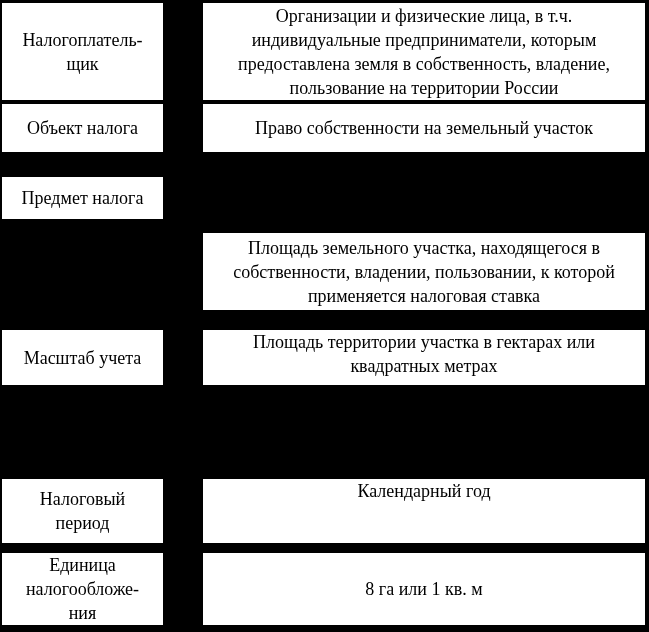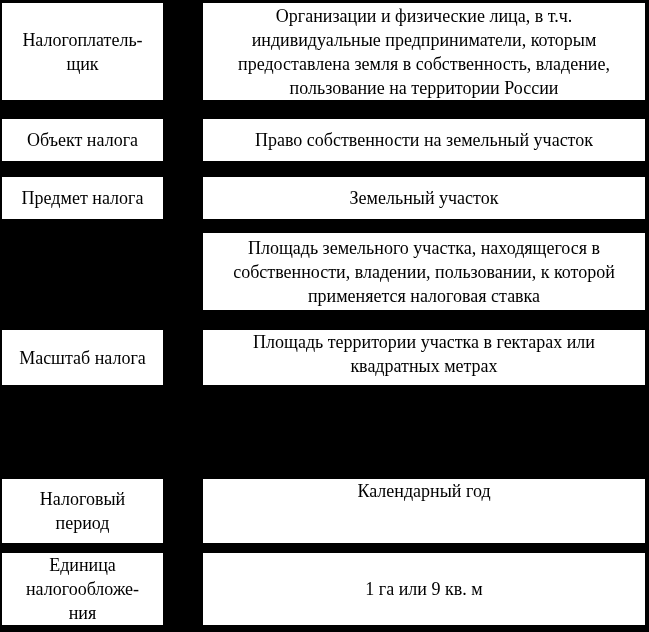--- a/index.html
+++ b/index.html
@@ -43,21 +43,21 @@
     left: 203px;
     width: 442px;
     padding: 0 10px;
     font-family: Liberation Serif, serif;
   }
   .v-center { align-items: center; }
   .v-top    { align-items: flex-start; padding-top: 6px; }
 
   
   .row1 { top: 3px;   height: 97px; }
-  .row2 { top: 119px; height: 42px; }
+  .row2 { top: 104px; height: 48px; }
   .row3 { top: 177px; height: 42px; }
   .row4 { top: 233px; height: 77px; }
   .row5 { top: 330px; height: 55px; }
   .row6 { top: 405px; height: 56px; }
   .row7 { top: 479px; height: 64px; }
   .row8 { top: 553px; height: 72px; }
 </style>
 </head>
 <body>
 
@@ -72,42 +72,41 @@
 пользование на территории России</div>
   </div>
 
   <div class="row row2">
     <div class="cell left v-center">Объект налога</div>
     <div class="cell right v-center">Право собственности на земельный участок</div>
   </div>
 
   <div class="row row3">
     <div class="cell left v-center">Предмет налога</div>
-    <div class="cell right v-center">Земельный участок</div>
   </div>
 
   <div class="row row4">
     <div class="cell right v-center">Площадь земельного участка, находящегося в
 собственности, владении, пользовании, к которой
 применяется налоговая ставка</div>
   </div>
 
   <div class="row row5">
-    <div class="cell left v-top">Масштаб налога</div>
+    <div class="cell left v-top">Масштаб учета</div>
     <div class="cell right v-top">Площадь территории участка в гектарах или
 квадратных метрах</div>
   </div>
 
 
   <div class="row row7">
     <div class="cell left v-center">Налоговый
 период</div>
     <div class="cell right v-top">Календарный год</div>
   </div>
 
   <div class="row row8">
     <div class="cell left v-center">Единица
 налогообложе-
 ния</div>
-    <div class="cell right v-center">1 га или 9 кв. м</div>
+    <div class="cell right v-center">8 га или 1 кв. м</div>
   </div>
 
 </div>
 
 </body></html>

